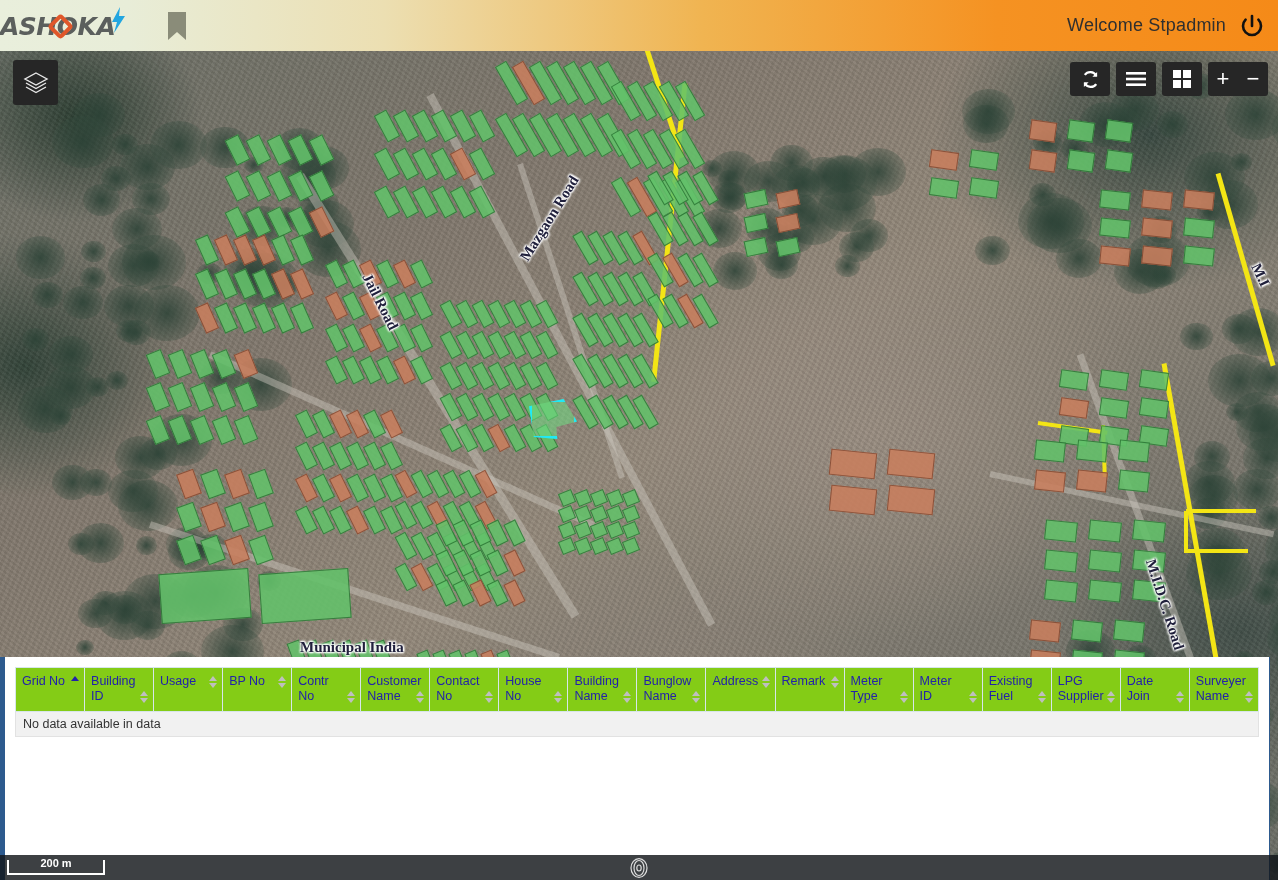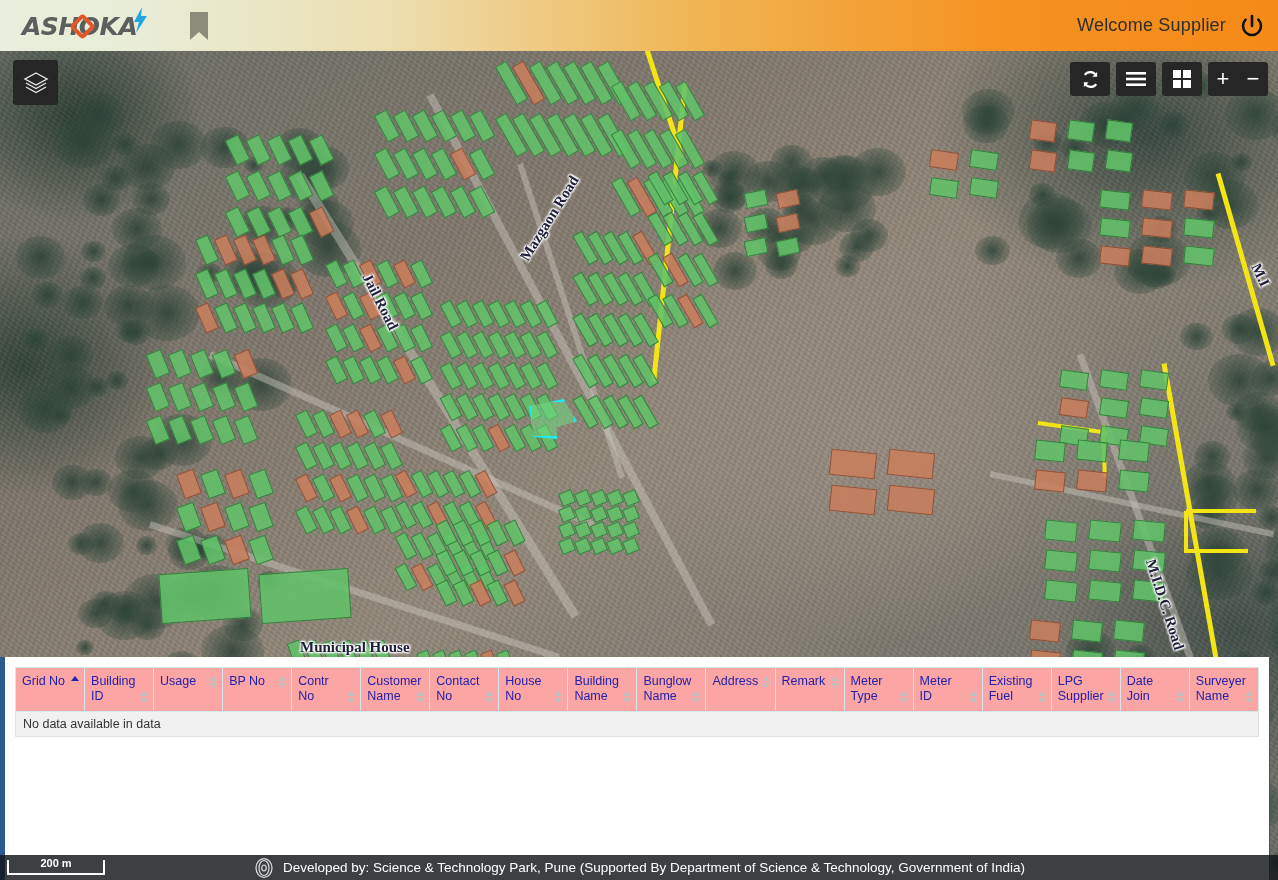--- a/index.html
+++ b/index.html
@@ -10,21 +10,21 @@
     background: #1d242b;
   }
   #app { position: relative; width: 1278px; height: 880px; overflow: hidden; }
 
   
   .topbar {
     position: absolute; top: 0; left: 0; width: 1278px; height: 51px;
     background: linear-gradient(to right, #e9efdc 0%, #e8edd8 10%, #ecdfb2 30%, #f0b451 55%, #f59222 78%, #f58a18 100%);
     display: flex; align-items: center; z-index: 40;
   }
-  .logo-wrap { position: relative; margin-left: 22px; width: 128px; height: 34px; }
+  .logo-wrap { position: relative; width: 128px; height: 34px; }
   .logo-text {
     font-family: "DejaVu Sans", sans-serif;
     font-size: 25px; font-weight: bold; letter-spacing: -0.5px;
     color: #5b5f5d; font-style: italic;
     position: absolute; left: 0; top: 3px;
   }
   .logo-o {
     position: absolute; left: 51px; top: 8px;
     width: 19px; height: 19px;
     border: 4px solid #e0572a; border-radius: 4px;
@@ -149,21 +149,21 @@
   }
   .search-box { margin-left: auto; display: flex; align-items: center; gap: 8px; padding-right: 6px; }
   .search-label { font-size: 16px; color: #3a3a3a; }
   .search-input {
     width: 168px; border: none; border-bottom: 1px solid #8c8c8c;
     outline: none; font-size: 14px; padding: 2px 3px;
     font-family: "Liberation Sans", sans-serif; background: transparent;
   }
   table.dt { width: 100%; border-collapse: collapse; table-layout: fixed; }
   table.dt th {
-    background: #fca5a5; border: 1px solid #d7e6ea; color: #2222aa;
+    background: #84cc16; border: 1px solid #d7e6ea; color: #2222aa;
     font-size: 12.5px; font-weight: normal; text-align: left;
     padding: 6px 5px 6px 6px; vertical-align: top; height: 44px; cursor: pointer;
   }
   .th-inner { position: relative; padding-right: 13px; line-height: 15px; }
   .sort-ic {
     position: absolute; right: 0; bottom: 1px; width: 8px; height: 12px;
   }
   table.dt td {
     border: 1px solid #e2e2e2; background: #f1f1f1; font-size: 12.5px;
     color: #333; padding: 5px 7px;
@@ -206,21 +206,21 @@
       <span class="logo-text">ASHOKA</span>
       <span class="logo-o"></span>
       <svg class="logo-bolt" viewBox="0 0 16 26">
         <path d="M10 0 L2 15 L7 15 L4 26 L15 9 L9 9 Z" fill="#22a6e0"></path>
       </svg>
     </div>
     <svg class="bookmark-icon" viewBox="0 0 22 30">
       <path d="M2 1 H20 V29 L11 21 L2 29 Z" fill="#8a8c79"></path>
     </svg>
     <div class="welcome">
-      <span class="welcome-text">Welcome Supplier</span>
+      <span class="welcome-text">Welcome Stpadmin</span>
       <svg class="power-icon" viewBox="0 0 24 24">
         <path d="M12 2 L12 12" stroke="#111" stroke-width="2.6" stroke-linecap="round" fill="none"></path>
         <path d="M5.6 5.6 A9 9 0 1 0 18.4 5.6" stroke="#111" stroke-width="2.6" fill="none" stroke-linecap="round"></path>
       </svg>
     </div>
   </div>
 
   <div class="map">
     <div class="map-base"></div>
     <div class="map-noise"></div>
@@ -867,21 +867,21 @@
         <div class="bld" style="left: 260px; top: 520px; width: 90px; height: 50px; transform: rotate(-4deg);"></div>
         <div class="bld r" style="left: 830px; top: 400px; width: 46px; height: 26px; transform: rotate(6deg);"></div>
         <div class="bld r" style="left: 888px; top: 400px; width: 46px; height: 26px; transform: rotate(6deg);"></div>
         <div class="bld r" style="left: 830px; top: 436px; width: 46px; height: 26px; transform: rotate(6deg);"></div>
         <div class="bld r" style="left: 888px; top: 436px; width: 46px; height: 26px; transform: rotate(6deg);"></div>
       </div>
     <div class="sel-bld"></div>
     <div id="label-layer">
         <div class="map-label" style="left: 366px; top: 215px; font-size: 15px; transform: rotate(63deg); transform-origin: left center;">Jail Road</div>
         <div class="map-label" style="left: 524px; top: 200px; font-size: 15px; transform: rotate(-58deg); transform-origin: left center;">Mazgaon Road</div>
-        <div class="map-label" style="left: 300px; top: 588px; font-size: 15px; transform: rotate(0deg); transform-origin: left center;">Municipal House</div>
+        <div class="map-label" style="left: 300px; top: 588px; font-size: 15px; transform: rotate(0deg); transform-origin: left center;">Municipal India</div>
         <div class="map-label" style="left: 1150px; top: 500px; font-size: 15px; transform: rotate(72deg); transform-origin: left center;">M.I.D.C. Road</div>
         <div class="map-label" style="left: 1255px; top: 205px; font-size: 15px; transform: rotate(64deg); transform-origin: left center;">M.I</div>
       </div>
 
     <div class="layers-btn">
       <svg width="26" height="24" viewBox="0 0 26 24">
         <path d="M13 2 L24 8 L13 14 L2 8 Z" fill="none" stroke="#e8e8e8" stroke-width="1.4"></path>
         <path d="M3 12 L13 17.5 L23 12" fill="none" stroke="#e8e8e8" stroke-width="1.4"></path>
         <path d="M3 16 L13 21.5 L23 16" fill="none" stroke="#e8e8e8" stroke-width="1.4"></path>
       </svg>
@@ -1048,16 +1048,15 @@
   <div class="footer">
     <div class="scalebar">
       <span class="scale-text">200 m</span>
     </div>
     <div class="footer-center">
       <svg width="22" height="20" viewBox="0 0 22 20">
         <ellipse cx="11" cy="10" rx="2.2" ry="3" fill="none" stroke="#ddd" stroke-width="1.2"></ellipse>
         <ellipse cx="11" cy="10" rx="5" ry="7.5" fill="none" stroke="#ddd" stroke-width="1.2"></ellipse>
         <ellipse cx="11" cy="10" rx="8" ry="9.4" fill="none" stroke="#ddd" stroke-width="1.2"></ellipse>
       </svg>
-      <span class="footer-text">Developed by: Science &amp; Technology Park, Pune (Supported By Department of Science &amp; Technology, Government of India)</span>
     </div>
   </div>
 </div>
 
 </body></html>

